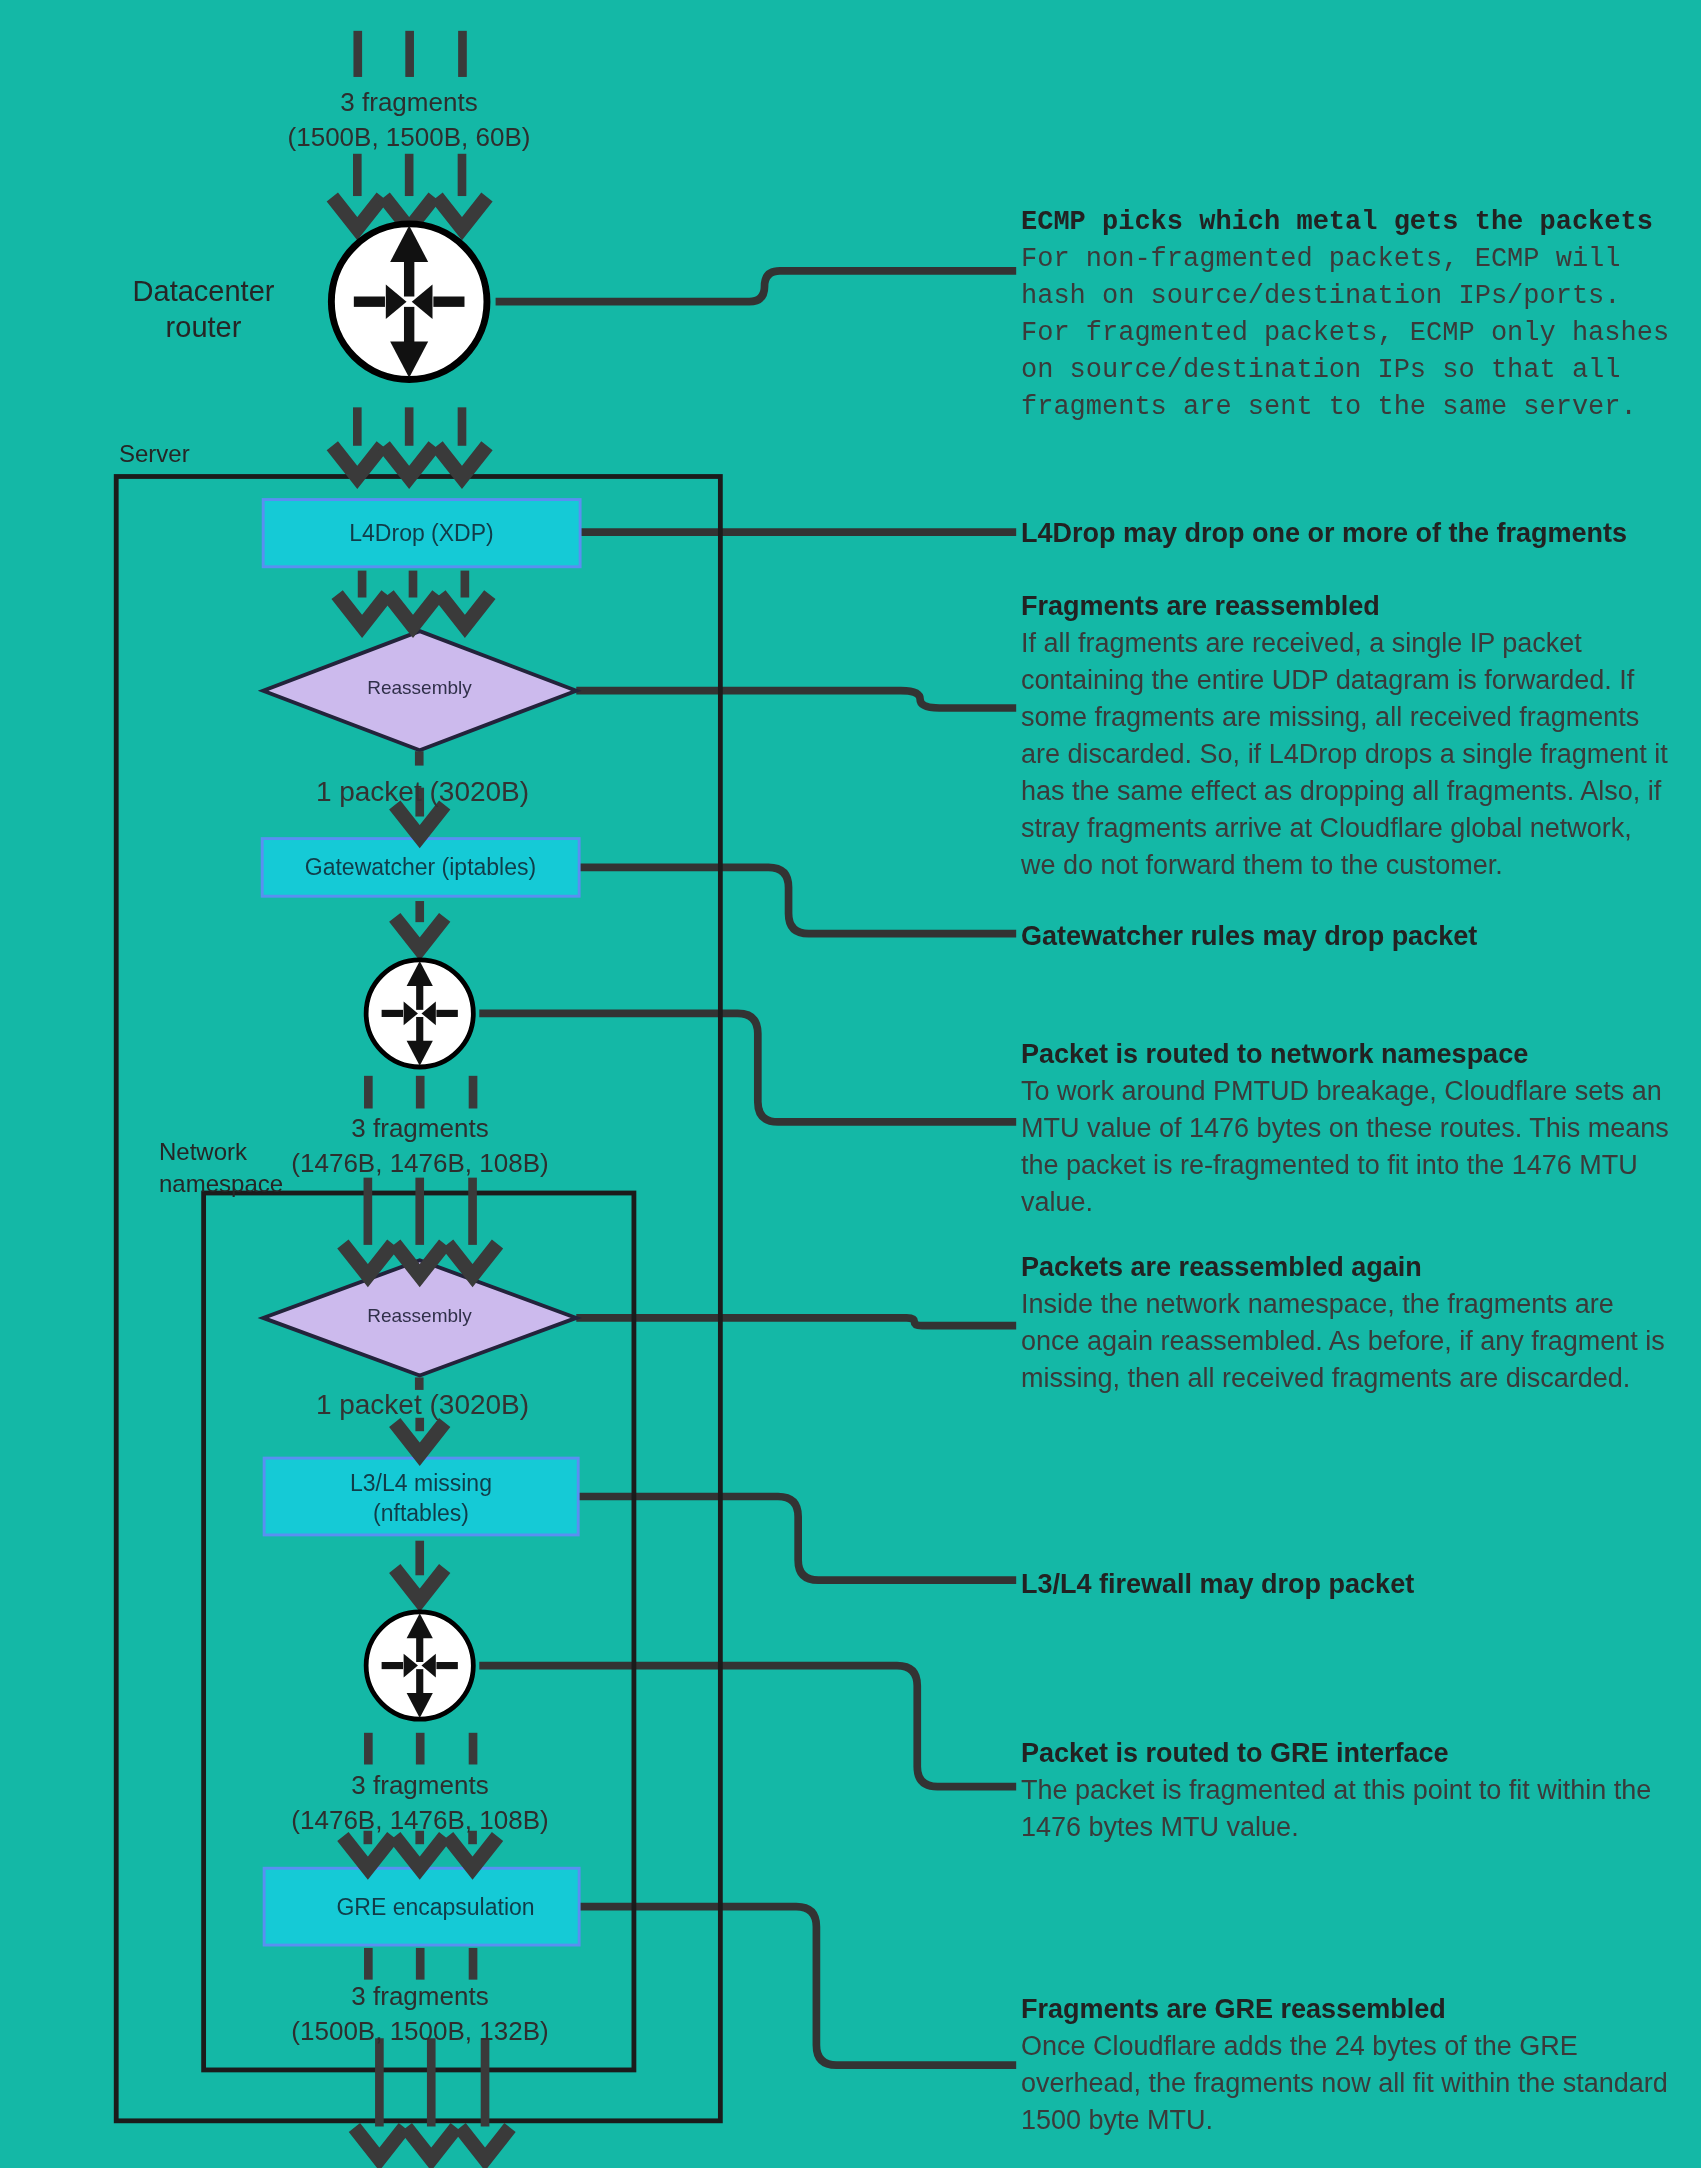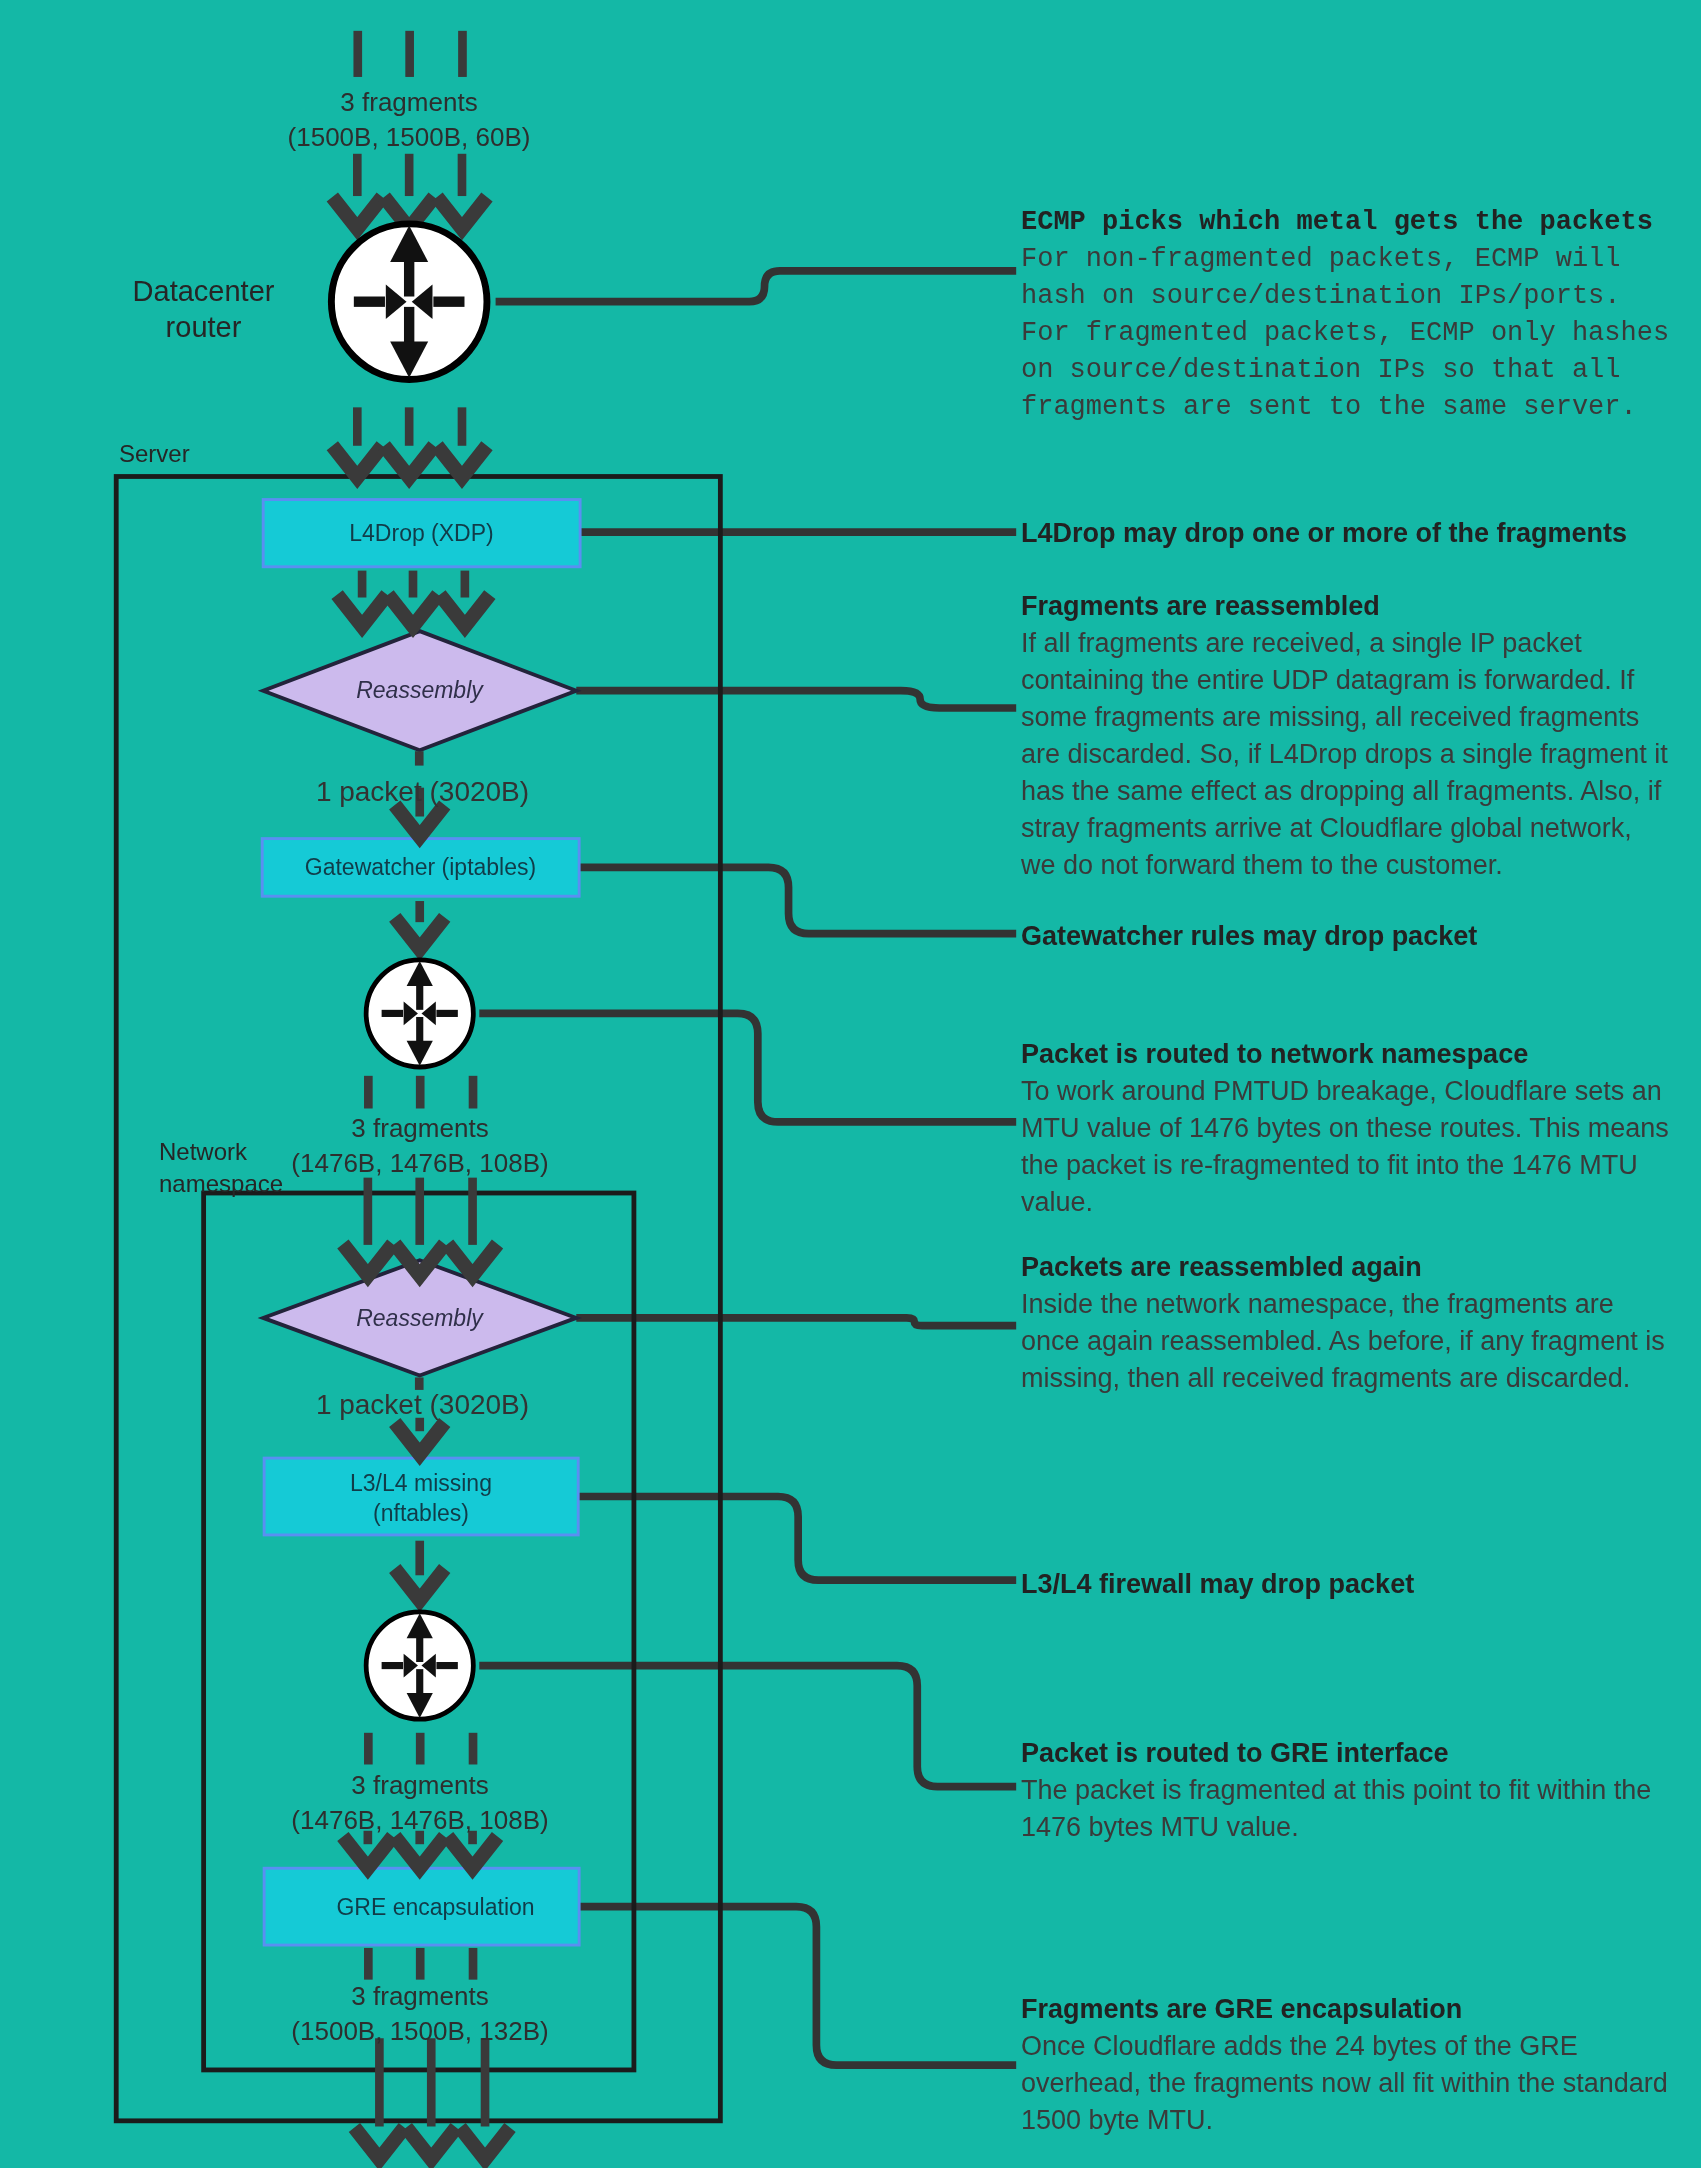--- a/index.html
+++ b/index.html
@@ -4,21 +4,21 @@
 <style>
   html,body{margin:0;padding:0;background:#ffffff;}
   .canvas{position:relative;width:1701px;height:2168px;background:#14b8a6;overflow:hidden;
           font-family:"Liberation Sans", sans-serif;}
   svg{position:absolute;left:0;top:0;}
   .lbl{position:absolute;color:#2d2d2d;}
   .center{text-align:center;}
   .frag{font-size:26px;line-height:35px;color:#2e2e2e;}
   .packet{font-size:28px;color:#333333;}
   .node-label{font-size:23px;color:#113c49;}
-  .diamond-label{font-size:23px;color:#30304a;font-style:italic;}
+  .diamond-label{font-size:19px;color:#30304a;}
   .box-title{font-size:24px;color:#262626;}
   .dcr{font-size:29px;line-height:36px;color:#262626;}
   .netnsl{font-size:24px;line-height:32px;color:#262626;}
   .ann{position:absolute;left:1021px;width:651px;font-size:27px;line-height:37px;color:#3a3a3a;}
   .ann .t{font-weight:700;color:#222222;}
   .ann .b{margin:0;}
 </style>
 </head>
 <body>
 
@@ -247,18 +247,18 @@
 <div class="ann" style="top:1566px;">
   <div class="t">L3/L4 firewall may drop packet</div>
 </div>
 
 <div class="ann" style="top:1735px;">
   <div class="t">Packet is routed to GRE interface</div>
   <div class="b">The packet is fragmented at this point to fit within the 1476 bytes MTU value.</div>
 </div>
 
 <div class="ann" style="top:1991px;">
-  <div class="t">Fragments are GRE encapsulation</div>
+  <div class="t">Fragments are GRE reassembled</div>
   <div class="b">Once Cloudflare adds the 24 bytes of the GRE overhead, the fragments now all fit within the standard 1500 byte MTU.</div>
 </div>
 
 </div>
 
 
 </body></html>

